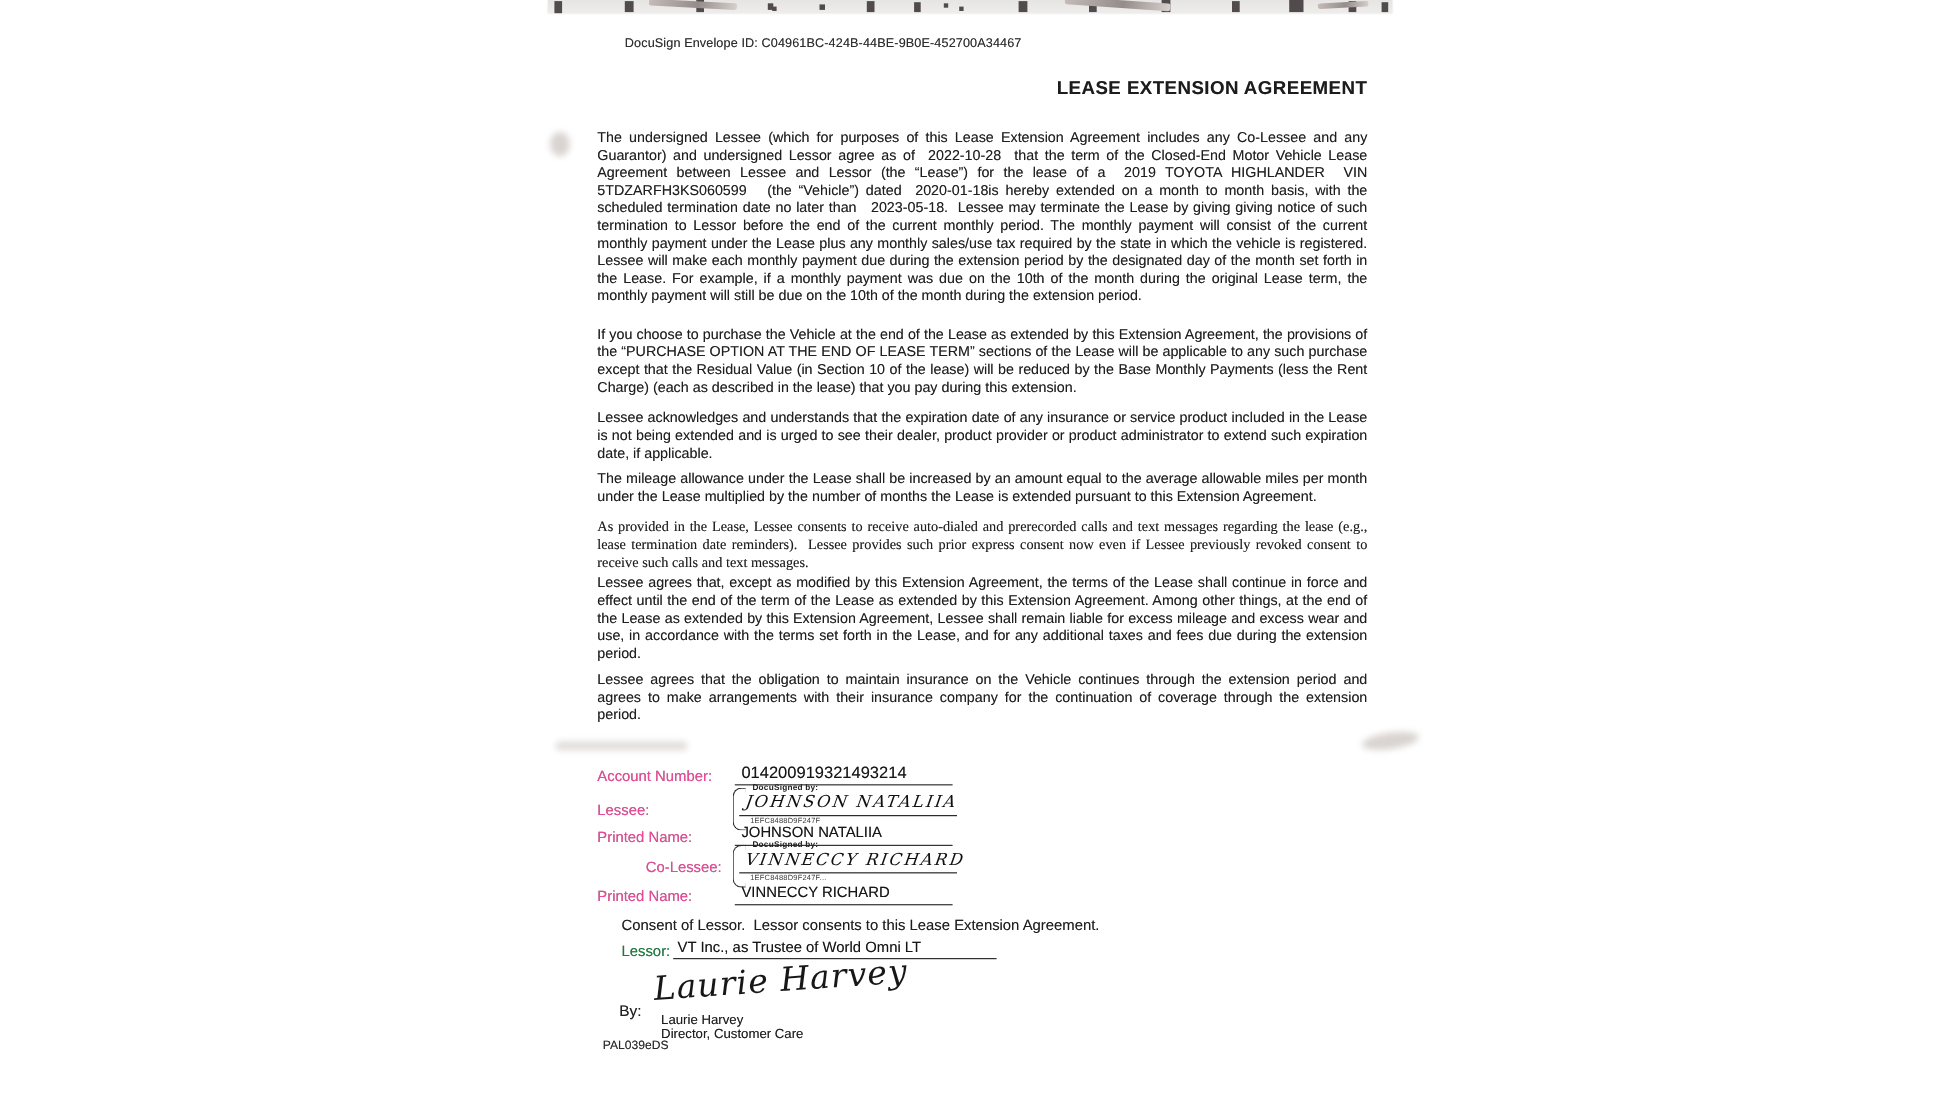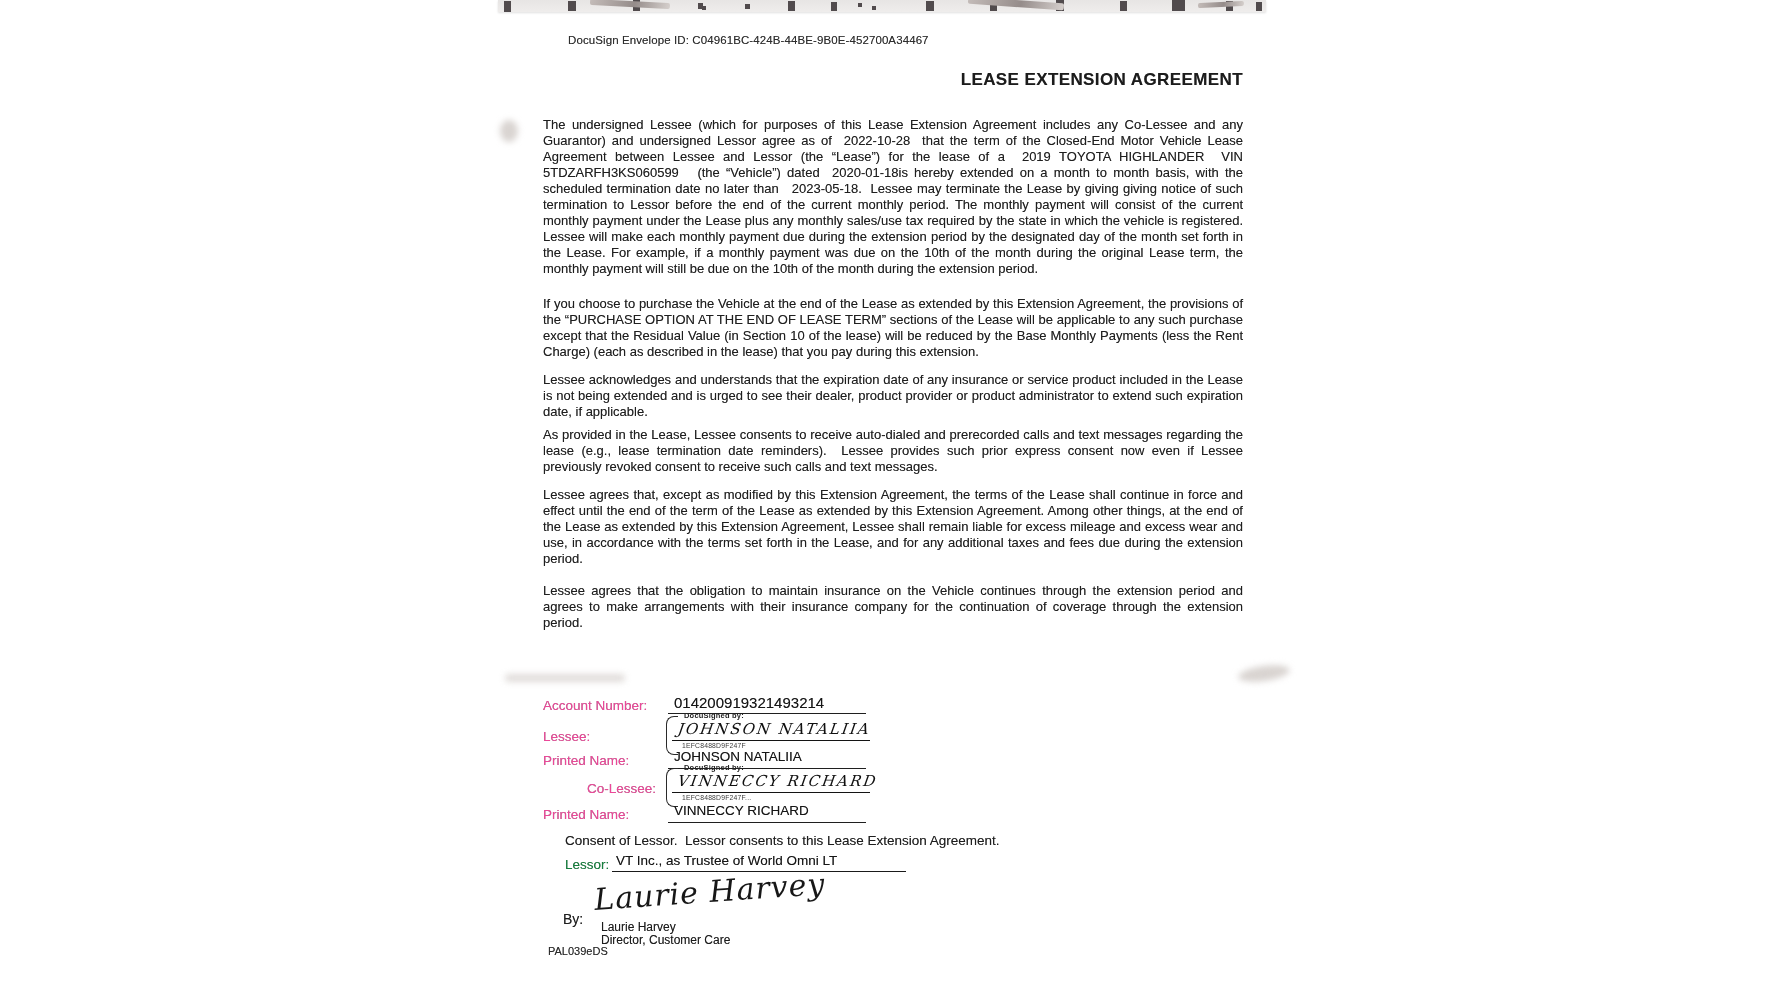--- a/index.html
+++ b/index.html
@@ -30,21 +30,21 @@
   }
   .paragraphs{
     position:absolute;left:543px;top:117px;width:700px;
     font-size:13px;line-height:16px;color:#1f1f1f;
   }
   .para{margin:0;text-align:justify;white-space:pre-wrap;}
   .para:nth-child(1){margin-bottom:19px;}
   .para:nth-child(2){margin-bottom:12px;}
   .para:nth-child(3){margin-bottom:7px;}
   .para:nth-child(4){margin-bottom:12px;}
-  .para:nth-child(5){margin-bottom:16px;}
+  .para:nth-child(5){margin-bottom:3px;font-family:Liberation Serif, serif;}
   .para:nth-child(6){margin-bottom:8px;}
   .fill{white-space:pre;}
   
   .flabel{position:absolute;font-size:13.5px;color:#ec4899;text-align:right;}
   .field{
     position:absolute;border-bottom:1.3px solid #1f1f1f;height:19px;
     font-size:15px;color:#161616;padding-left:6px;white-space:nowrap;
   }
   
   .sig-widget{position:absolute;width:200px;}
@@ -104,20 +104,21 @@
 <div class="smudge" style="left:505px;top:674px;width:120px;height:8px;border-radius:4px;opacity:.8;"></div>
 <div class="smudge" style="left:1238px;top:666px;width:52px;height:15px;transform:rotate(-8deg);"></div>
 
 <div class="envelope scan-text">DocuSign Envelope ID: C04961BC-424B-44BE-9B0E-452700A34467</div>
 <div class="doc-title scan-text">LEASE EXTENSION AGREEMENT</div>
 
 <div class="paragraphs scan-text">
     <p class="para"><span>The undersigned Lessee (which for purposes of this Lease Extension Agreement includes any Co-Lessee and any Guarantor) and undersigned Lessor agree as of  </span><span class="fill">2022-10-28</span><span>  that the term of the Closed-End Motor Vehicle Lease Agreement between Lessee and Lessor (the “Lease”) for the lease of a  </span><span class="fill">2019 TOYOTA HIGHLANDER</span><span>  VIN  </span><span class="fill">5TDZARFH3KS060599</span><span>   (the “Vehicle”) dated  </span><span class="fill">2020-01-18</span><span>is hereby extended on a month to month basis, with the scheduled termination date no later than   </span><span class="fill">2023-05-18.</span><span>  Lessee may terminate the Lease by giving giving notice of such termination to Lessor before the end of the current monthly period. The monthly payment will consist of the current monthly payment under the Lease plus any monthly sales/use tax required by the state in which the vehicle is registered. Lessee will make each monthly payment due during the extension period by the designated day of the month set forth in the Lease. For example, if a monthly payment was due on the 10th of the month during the original Lease term, the monthly payment will still be due on the 10th of the month during the extension period.</span></p>
     <p class="para"><span>If you choose to purchase the Vehicle at the end of the Lease as extended by this Extension Agreement, the provisions of the “PURCHASE OPTION AT THE END OF LEASE TERM” sections of the Lease will be applicable to any such purchase except that the Residual Value (in Section 10 of the lease) will be reduced by the Base Monthly Payments (less the Rent Charge) (each as described in the lease) that you pay during this extension.</span></p>
     <p class="para"><span>Lessee acknowledges and understands that the expiration date of any insurance or service product included in the Lease is not being extended and is urged to see their dealer, product provider or product administrator to extend such expiration date, if applicable.</span></p>
+    <p class="para"><span>The mileage allowance under the Lease shall be increased by an amount equal to the average allowable miles per month under the Lease multiplied by the number of months the Lease is extended pursuant to this Extension Agreement.</span></p>
     <p class="para"><span>As provided in the Lease, Lessee consents to receive auto-dialed and prerecorded calls and text messages regarding the lease (e.g., lease termination date reminders).  Lessee provides such prior express consent now even if Lessee previously revoked consent to receive such calls and text messages.</span></p>
     <p class="para"><span>Lessee agrees that, except as modified by this Extension Agreement, the terms of the Lease shall continue in force and effect until the end of the term of the Lease as extended by this Extension Agreement. Among other things, at the end of the Lease as extended by this Extension Agreement, Lessee shall remain liable for excess mileage and excess wear and use, in accordance with the terms set forth in the Lease, and for any additional taxes and fees due during the extension period.</span></p>
     <p class="para"><span>Lessee agrees that the obligation to maintain insurance on the Vehicle continues through the extension period and agrees to make arrangements with their insurance company for the continuation of coverage through the extension period.</span></p>
   </div>
 
 <div class="flabel scan-text" style="left:543px;top:698px;">Account Number:</div>
 <div class="field scan-text" style="left:668px;top:694px;width:192px;">014200919321493214</div>
 
 <div class="flabel scan-text" style="left:543px;top:729px;">Lessee:</div>
 <div class="sig-widget" style="left:672px;top:711px;">

